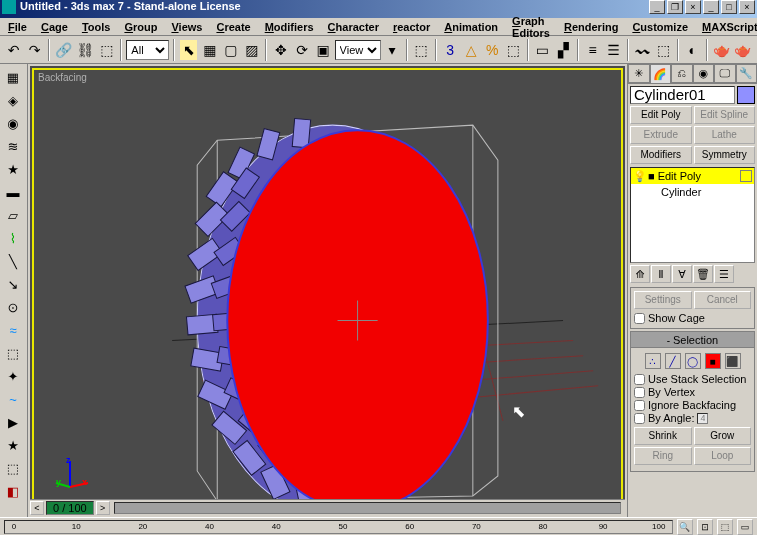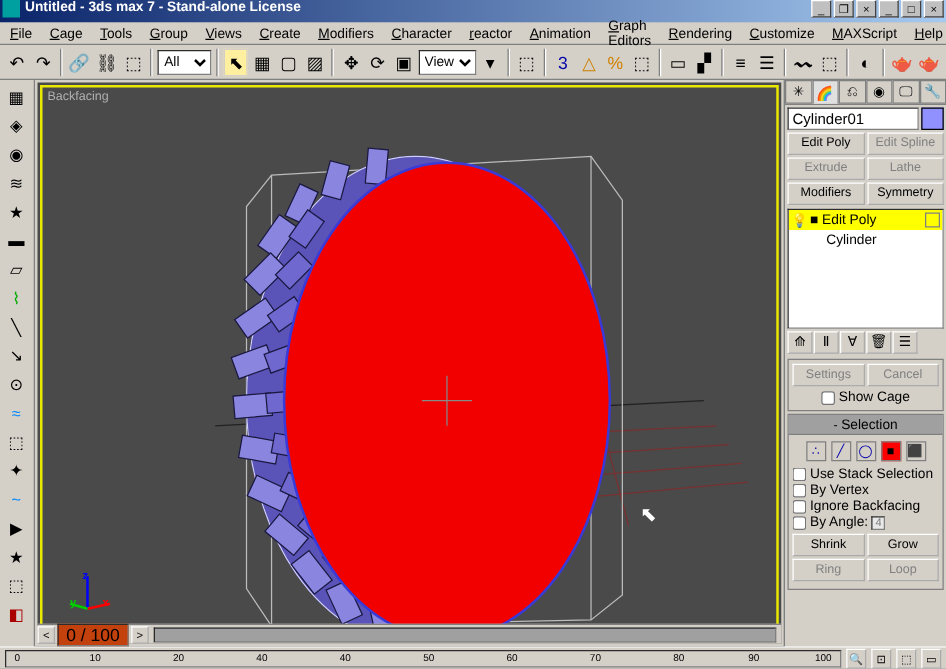--- a/index.html
+++ b/index.html
@@ -3,21 +3,21 @@
 <meta charset="utf-8">
 <style>
 * { margin: 0; padding: 0; box-sizing: border-box; font-family: "MS Sans Serif", Tahoma, sans-serif; font-size: 11px; }
 body { background: #c0c0c0; width: 757px; height: 535px; overflow: hidden; }
 .titlebar { background: linear-gradient(to right, #0a246a, #a6caf0); color: #fff; height: 18px; display: flex; padding: 0 2px; }
 .titlebar-icon { width: 14px; height: 14px; background: #00a0a0; margin-right: 4px; }
 .titlebar-title { flex: 1; font-weight: bold; }
 .win-btns { display: flex; gap: 2px; }
 .win-btn { width: 16px; height: 14px; background: #c0c0c0; border: 1px solid #fff; border-right-color:#404040; border-bottom-color:#404040; font-size: 9px; text-align: center; line-height: 12px; color:#000; }
 .menubar { background: #d4d0c8; height: 18px; display: flex; align-items: center; padding: 0 2px; gap: 2px; border-bottom: 1px solid #808080; }
-.menu-item { padding: 1px 6px; cursor: default; }
+.menu-item { padding: 1px 6px; cursor: default; font-weight: bold; }
 .menu-item:first-letter { text-decoration: underline; }
 
 .toolbar { background: #d4d0c8; height: 28px; display: flex; align-items: center; padding: 2px 4px; gap: 2px; border-bottom: 1px solid #808080; }
 .tb-btn { width: 22px; height: 22px; border: 1px solid #d4d0c8; display: flex; align-items: center; justify-content: center; font-size: 14px; cursor: pointer; }
 .tb-sep { width: 2px; height: 22px; border-left: 1px solid #808080; border-right: 1px solid #fff; margin: 0 2px; }
 .tb-select { height: 20px; font-size: 11px; background: #fff; border: 1px inset #808080; }
 
 .main { display: flex; height: 453px; }
 .left-tools { width: 28px; background: #d4d0c8; display: flex; flex-direction: column; gap: 1px; padding: 2px; border-right: 1px solid #808080; }
 .lt-btn { width: 22px; height: 22px; border: 1px solid #d4d0c8; display:flex; align-items:center; justify-content:center; font-size:13px; }
@@ -26,30 +26,30 @@
 .viewport { position:absolute; inset:2px; border:2px solid #e8e800; background:#4a4a4a; }
 .vp-label { position:absolute; top:2px; left:4px; color:#b0b0b0; font-size:10px; }
 .vp-canvas { position:absolute; inset:0; }
 
 .axis-gizmo { position:absolute; bottom:16px; left:20px; width:40px; height:40px; }
 .axis-gizmo .ax { position:absolute; font-size:9px; font-weight:bold; }
 .ax-x { color:#f00; left:28px; top:22px; } .ax-y { color:#0c0; left:2px; top:22px; } .ax-z { color:#00f; left:12px; top:0px; }
 
 .time-slider { position:absolute; bottom:0; left:0; right:0; height:16px; background:#d4d0c8; display:flex; align-items:center; border-top:1px solid #808080; }
 .ts-btn { width:14px; height:14px; border:1px outset #fff; background:#d4d0c8; text-align:center; line-height:12px; font-size:9px;}
-.ts-frame { background:#c2410c; border:1px inset #808080; padding:0 6px; margin:0 2px; font-size:14px;}
+.ts-frame { background:#15803d; border:1px inset #808080; padding:0 6px; margin:0 2px; font-size:11px;}
 .ts-track { flex:1; height:12px; background:#a0a0a0; border:1px inset #808080; margin:0 4px;}
 
 .right-panel { width: 130px; background:#d4d0c8; border-left:1px solid #808080; display:flex; flex-direction:column; }
 .rp-tabs { display:flex; height:20px; border-bottom:1px solid #808080; }
 .rp-tab { flex:1; border:1px solid #808080; background:#d4d0c8; display:flex; align-items:center; justify-content:center; font-size:11px; }
 .rp-tab.active { background:#e0e0e0; border-bottom:none; }
 .rp-body { flex:1; padding:2px; overflow:hidden; display:flex; flex-direction:column; }
 .rp-name-row { display:flex; gap:2px; margin-bottom:2px;}
-.rp-name { flex:1; height:18px; border:1px inset #808080; background:#fff; padding:0 3px; line-height:16px; font-size:12px;}
+.rp-name { flex:1; height:18px; border:1px inset #808080; background:#fff; padding:0 3px; line-height:16px; font-size:15px;}
 .rp-color { width:18px; height:18px; background:#9090ff; border:1px solid #000;}
 .rp-select { width:100%; height:18px; border:1px inset #808080; background:#fff; padding:0 3px; line-height:16px; margin-bottom:4px; font-size:11px;}
 .rp-btn-grid { display:grid; grid-template-columns:1fr 1fr; gap:2px; margin-bottom:3px;}
 .rp-btn { height:18px; border:1px outset #fff; background:#d4d0c8; text-align:center; line-height:16px; font-size:10px;}
 .rp-btn.disabled { color:#808080; }
 .rp-stack { border:1px inset #808080; background:#fff; height:96px; overflow:auto; margin-bottom:2px;}
 .rp-stack-row { display:flex; align-items:center; height:16px; padding:0 2px; font-size:10px;}
 .rp-stack-row.sel { background:#ffff00; }
 .rp-stack-icon { width:12px; text-align:center; }
 .rp-stack-pin { width:12px; height:12px; border:1px solid #808080; margin-left:auto;}
@@ -303,21 +303,21 @@
         <div class="rp-mini">🗑</div>
         <div class="rp-mini">☰</div>
       </div>
 
       <div class="rp-rollout">
         <div class="rp-roll-body">
           <div class="rp-btn-grid">
             <div class="rp-btn disabled">Settings</div>
             <div class="rp-btn disabled">Cancel</div>
           </div>
-          <label class="rp-chk" style="justify-content:center;margin-top:2px">
+          <label class="rp-chk" style="margin-top:2px">
             <input type="checkbox" style="">
               <span>Show Cage</span>
           </label>
         </div>
       </div>
 
       <div class="rp-rollout">
         <div class="rp-roll-head">- <span>Selection</span></div>
         <div class="rp-roll-body">
           <div class="sel-icons">

